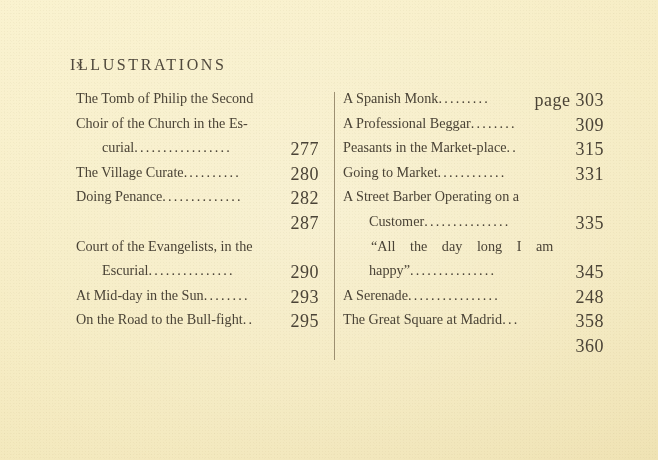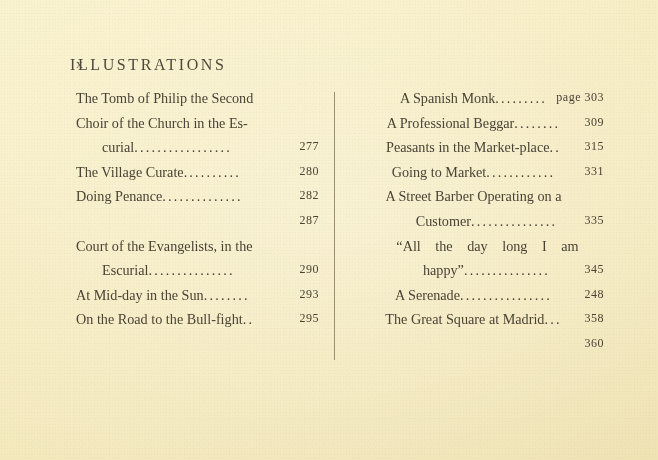--- a/index.html
+++ b/index.html
@@ -74,21 +74,21 @@
     position: absolute;
     left: 0;
     top: 90px;
     width: 658px;
   }
   .col {
     position: absolute;
     top: 0;
   }
   #col-left  { left: 76px;  width: 243px; }
-  #col-right { left: 343px; width: 261px; text-align: center; }
+  #col-right { left: 343px; width: 261px; }
 
   #rule {
     position: absolute;
     left: 334px;
     top: 92px;
     width: 1px;
     height: 268px;
     background: #8d7f62;
     opacity: 0.85;
   }
@@ -109,21 +109,21 @@
   }
   
   .line.spread .txt {
     word-spacing: 11px;
     margin-left: 28px;
   }
   .pg {
     position: absolute;
     right: 0;
     top: 0;
-    font-size: 12px;
+    font-size: 18px;
     letter-spacing: 0.5px;
     color: #4a4336;
   }
   .dots {
     letter-spacing: 2.2px;
   }
 </style>
 </head>
 <body>
 

